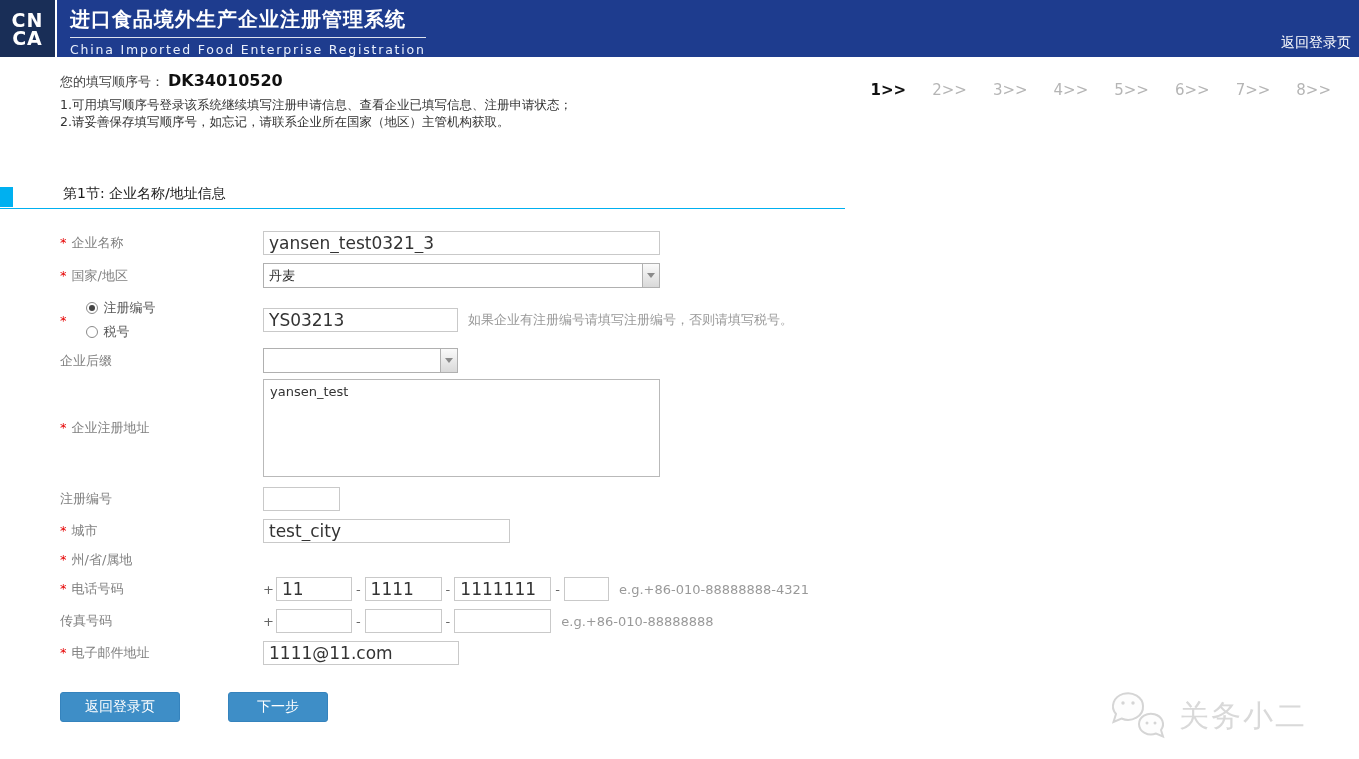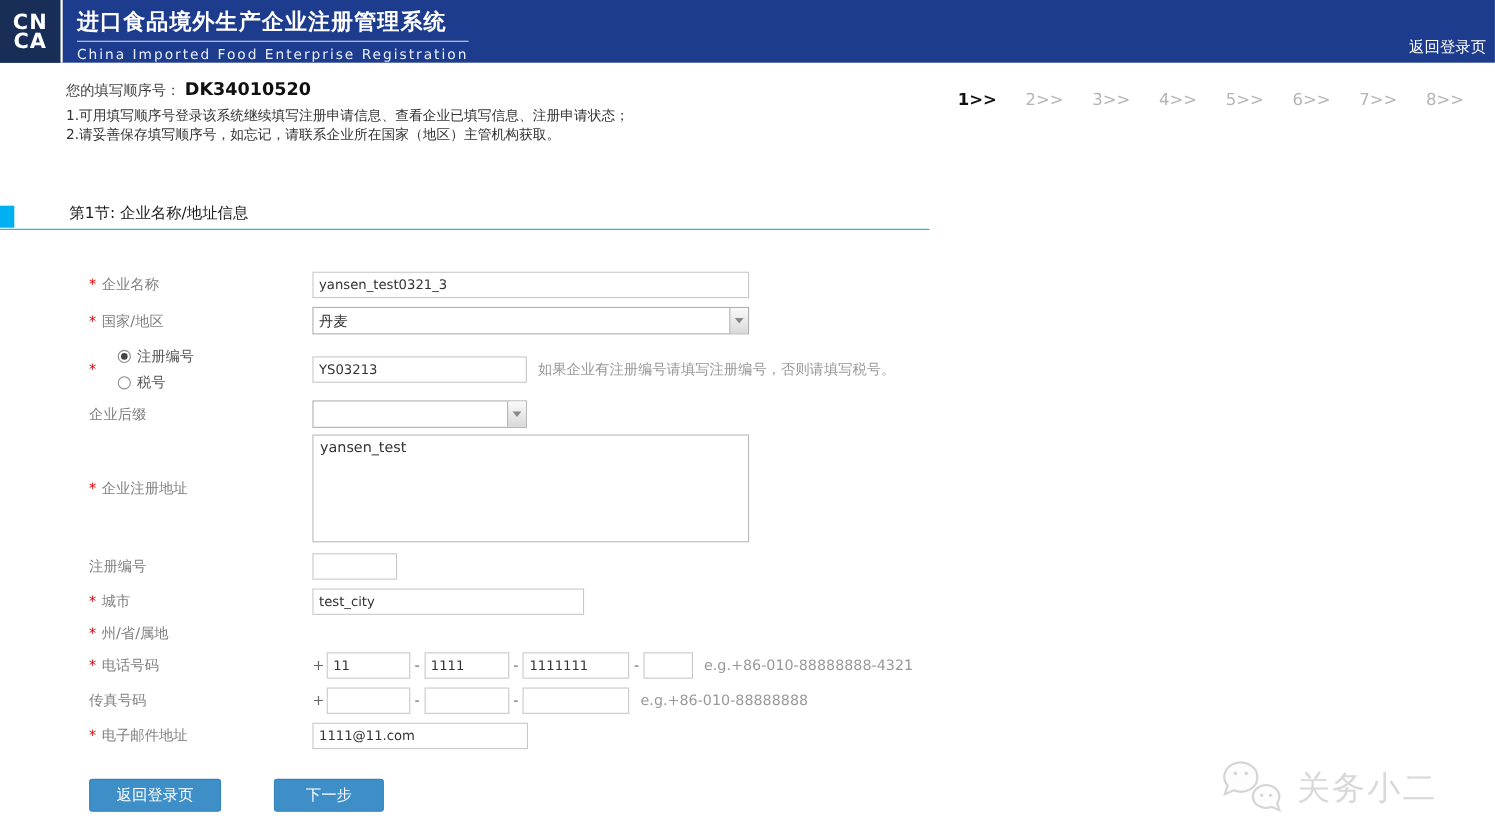--- a/index.html
+++ b/index.html
@@ -35,26 +35,26 @@
   .steps { position:absolute; top:81px; right:28px; display:flex; gap:26px; font-size:15px; color:#b5b5b5; }
   .step { cursor:default; }
   .step.active { color:#111; font-weight:bold; }
 
   
   .section { position:absolute; left:0; top:185px; width:845px; height:24px; border-bottom:1px solid #00b0f0; }
   .section-marker { position:absolute; left:0; bottom:1px; width:13px; height:20px; background:#00b0f0; }
   .section-title { position:absolute; left:63px; bottom:5px; font-size:14px; font-weight:normal; color:#1a1a1a; }
 
   
-  .form { position:absolute; left:60px; top:247px; width:960px; font-size:13px;margin-left:21px; }
+  .form { position:absolute; left:60px; top:231px; width:960px; font-size:13px; }
   .row { display:flex; align-items:center; margin-bottom:8px; }
   .row-label { flex:0 0 203px; color:#808080; }
   .req { color:#e60000; margin-right:5px; }
   .text {
-    height:24px; border:1px solid #c9c9c9; padding:0 5px; font-size:12px; color:#333;
+    height:24px; border:1px solid #c9c9c9; padding:0 5px; font-size:17px; color:#333;
     font-family:inherit; background:#fff;
   }
   .hint { color:#999; margin-left:10px; white-space:nowrap; }
 
   .fake-select { height:25px; border:1px solid #b0b0b0; background:#fff; display:flex; align-items:stretch; cursor:pointer; }
   .fs-value { flex:1; display:flex; align-items:center; padding-left:5px; color:#333; }
   .fs-arrow { width:17px; border-left:1px solid #b0b0b0; background:linear-gradient(#fafafa,#d9d9d9); display:flex; align-items:center; justify-content:center; }
   .arrow-tri { width:0; height:0; border-left:4px solid transparent; border-right:4px solid transparent; border-top:5px solid #8a8a8a; }
 
   .radio-row { height:48px; margin-bottom:4px; }

